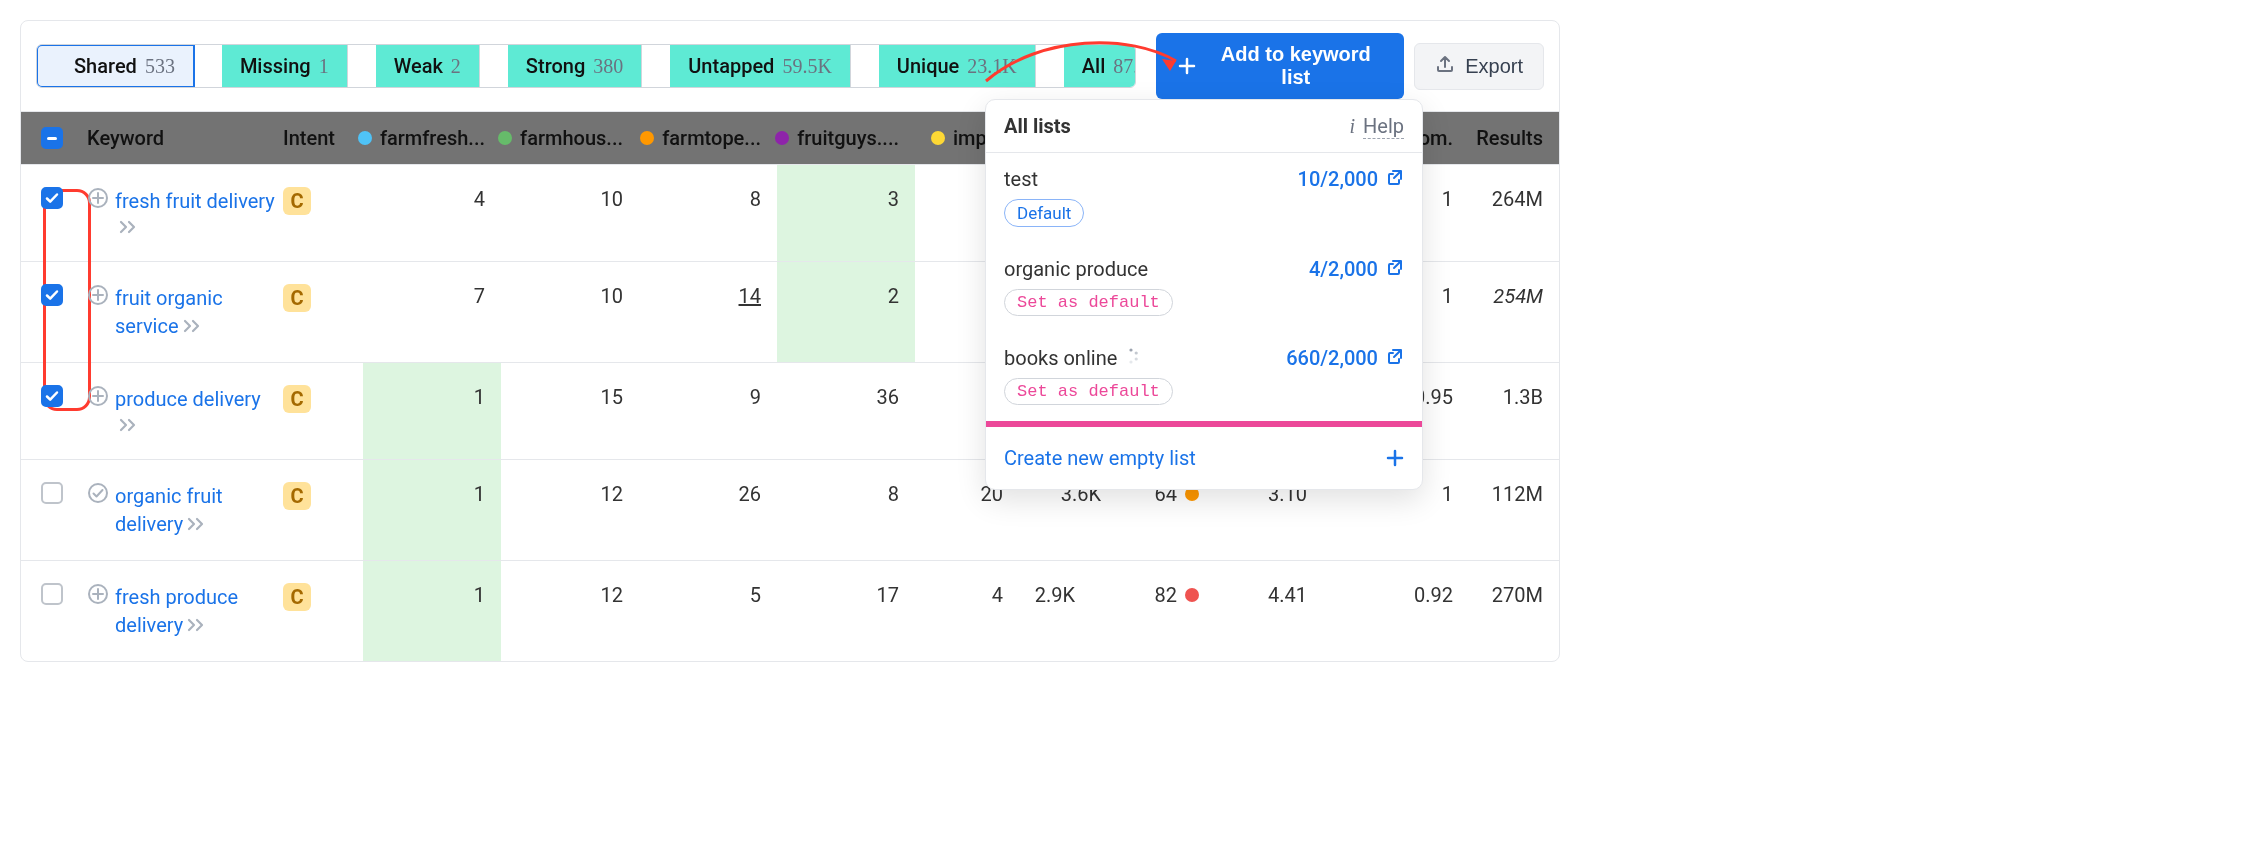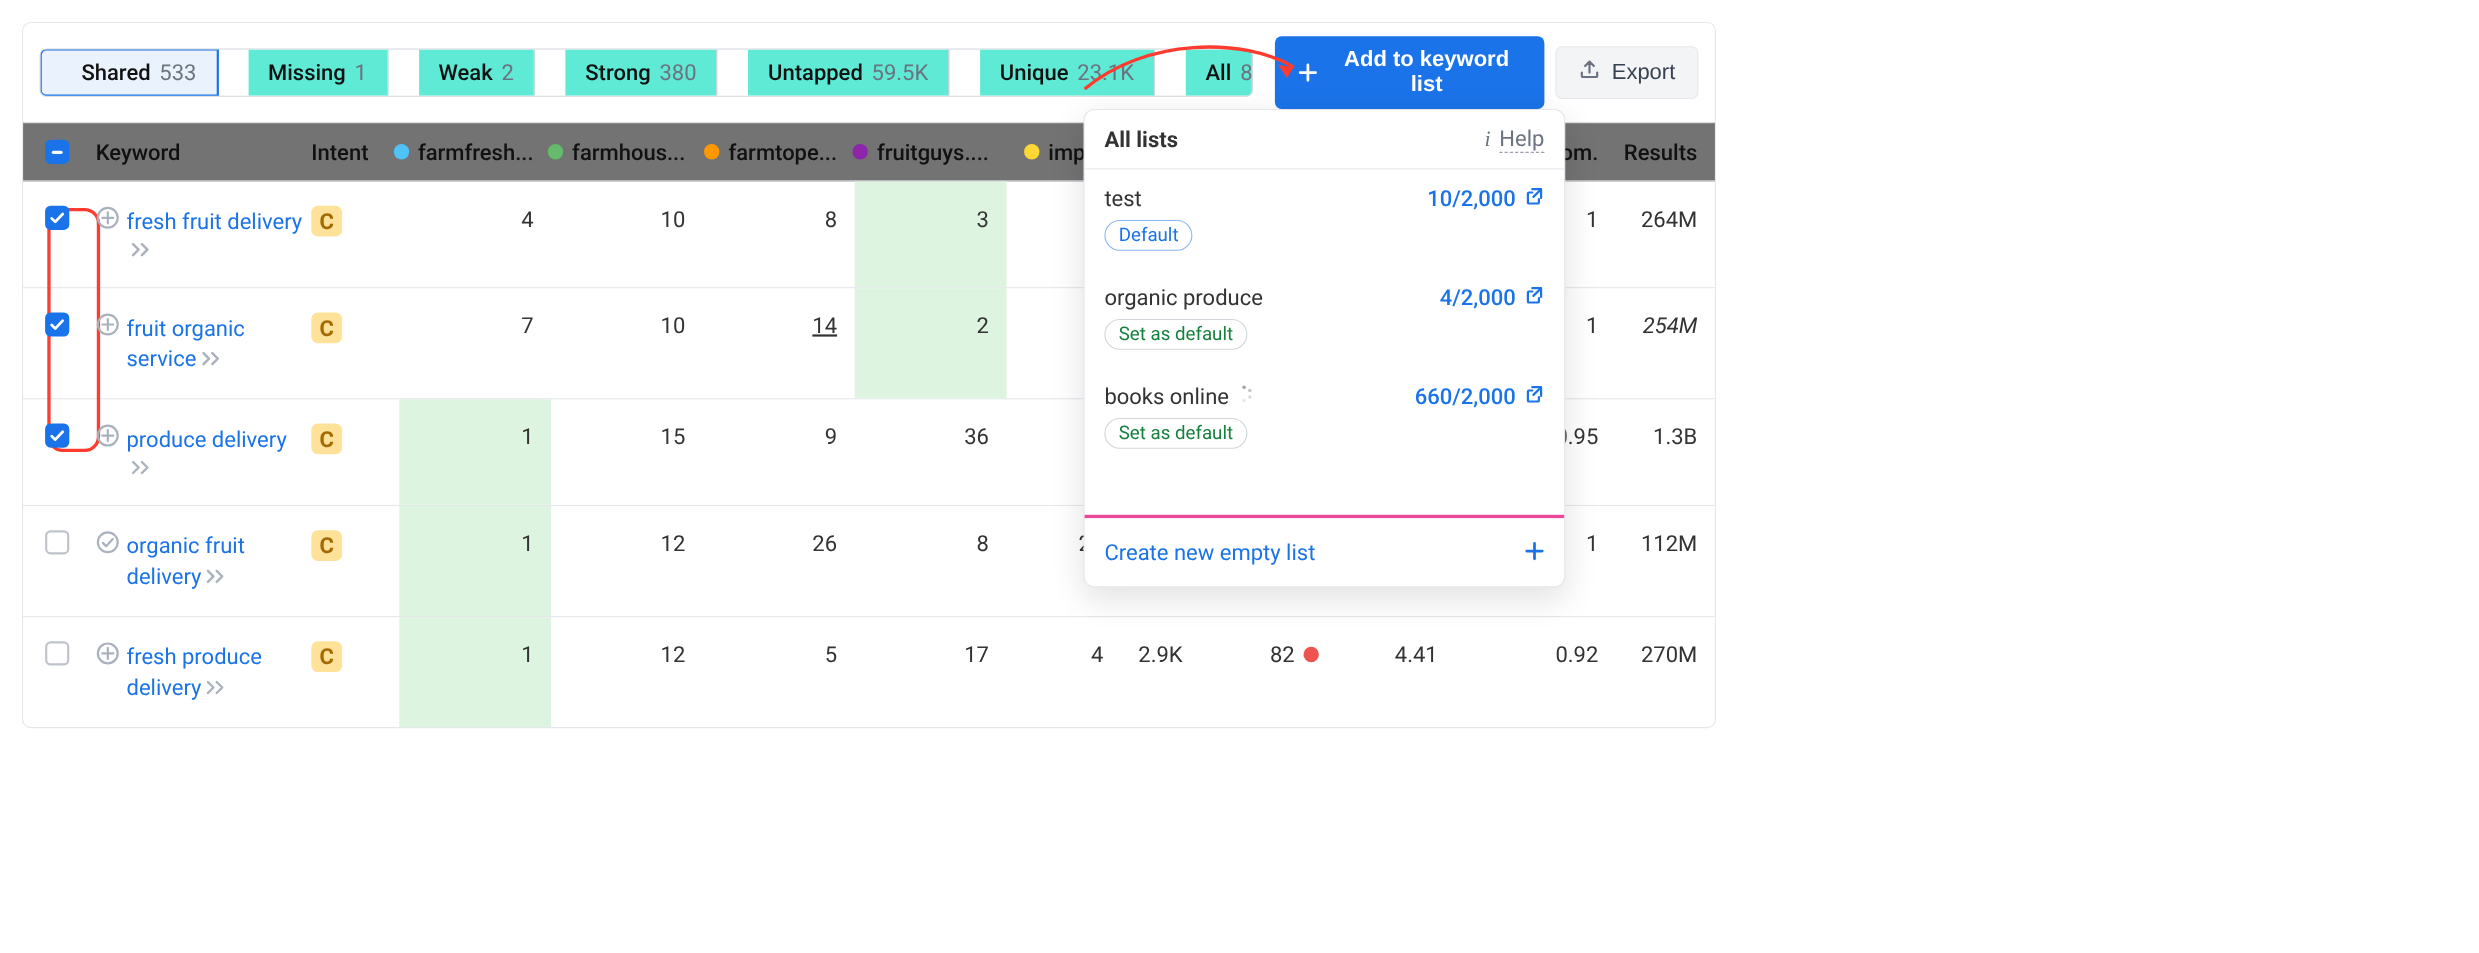--- a/index.html
+++ b/index.html
@@ -6,21 +6,21 @@
   body { font-family: -apple-system, BlinkMacSystemFont, "Segoe UI", Roboto, Helvetica, Arial, sans-serif; background: #fff; color: #333; font-size: 20px; padding: 20px; }
   .container { width: 1540px; border: 1px solid #e5e7eb; border-radius: 8px; position: relative; }
   
   .topbar { display: flex; align-items: center; padding: 12px 15px; gap: 10px; }
   
   .tabs { display: flex; border: 1px solid #d1d5db; border-radius: 6px; overflow: hidden; }
   .tab { padding: 8px 18px; border-right: 1px solid #d1d5db; cursor: pointer; display: flex; align-items: center; gap: 8px; background:#5eead4;margin-left:28px; }
   .tab:last-child { border-right: none; }
   .tab.active { border:2px solid #1a73e8; background:#eaf2fd; margin:-1px; border-radius:6px 0 0 6px;padding-left:36px; }
   .tab .label { color: #111; font-weight: 500; }
-  .tab .count { color: #6b7280; }
+  .tab .count { color: #6b7280; font-family: Liberation Serif, serif; }
   
   .spacer { flex: 1 1 auto; }
   
   .btn-primary {
     background: #1a73e8; color: #fff; border: none; border-radius: 6px;
     padding: 10px 20px; font-size: 20px; font-weight: 600; display: flex; align-items: center; gap: 10px; cursor: pointer;
   }
   .btn-primary .plus { width: 22px; height: 22px; display:inline-flex; align-items:center; justify-content:center; }
   
   .btn-export {
@@ -80,22 +80,22 @@
   .dd-header { display:flex; align-items:center; justify-content:space-between; padding:14px 18px; border-bottom:1px solid #e5e7eb; }
   .dd-title { font-weight:700; }
   .help { color:#6b7280; border-bottom:1px dashed #9ca3af; cursor:pointer; }
   .dd-list { }
   .dd-item { padding:14px 18px 16px 18px; }
   .dd-row1 { display:flex; align-items:center; justify-content:space-between; }
   .dd-name { color:#333; }
   .dd-count { color:#1a73e8; font-weight:500; display:flex; align-items:center; gap:8px; }
   .ext-icon { width:18px; height:18px; }
   .badge-default { display:inline-block; margin-top:8px; border:1px solid #8ab4f8; color:#1a73e8; border-radius:14px; padding:3px 12px; font-size:17px; }
-  .badge-setdefault { display:inline-block; margin-top:8px; border:1px solid #d1d5db; color:#15803d; border-radius:14px; padding:3px 12px; font-size:17px; cursor:pointer; }
-  .dd-footer { border-top:3px solid #ec4899; padding:16px 18px; display:flex; justify-content:space-between; align-items:center;margin-top:44px; }
+  .badge-setdefault { display:inline-block; margin-top:8px; border:1px solid #d1d5db; color:#ec4899; border-radius:14px; padding:3px 12px; font-size:17px; cursor:pointer;font-family:Liberation Mono, monospace; }
+  .dd-footer { border-top:6px solid #ec4899; padding:16px 18px; display:flex; justify-content:space-between; align-items:center; }
   .create-link { color:#1a73e8; cursor:pointer; }
   .plus-btn { color:#1a73e8; font-size:26px; cursor:pointer; }
   .info-i { color:#6b7280; font-style:italic; font-family: Georgia, serif; margin-right:8px; }
   .refresh-dots { color:#9ca3af; }
   
   .kw-wrap { display:flex; align-items:flex-start; }
   .kw-text { max-width: 160px; word-break: break-word; }
   .abs-hl { position:absolute; top:0; bottom:0; }
 </style>
 </head>

